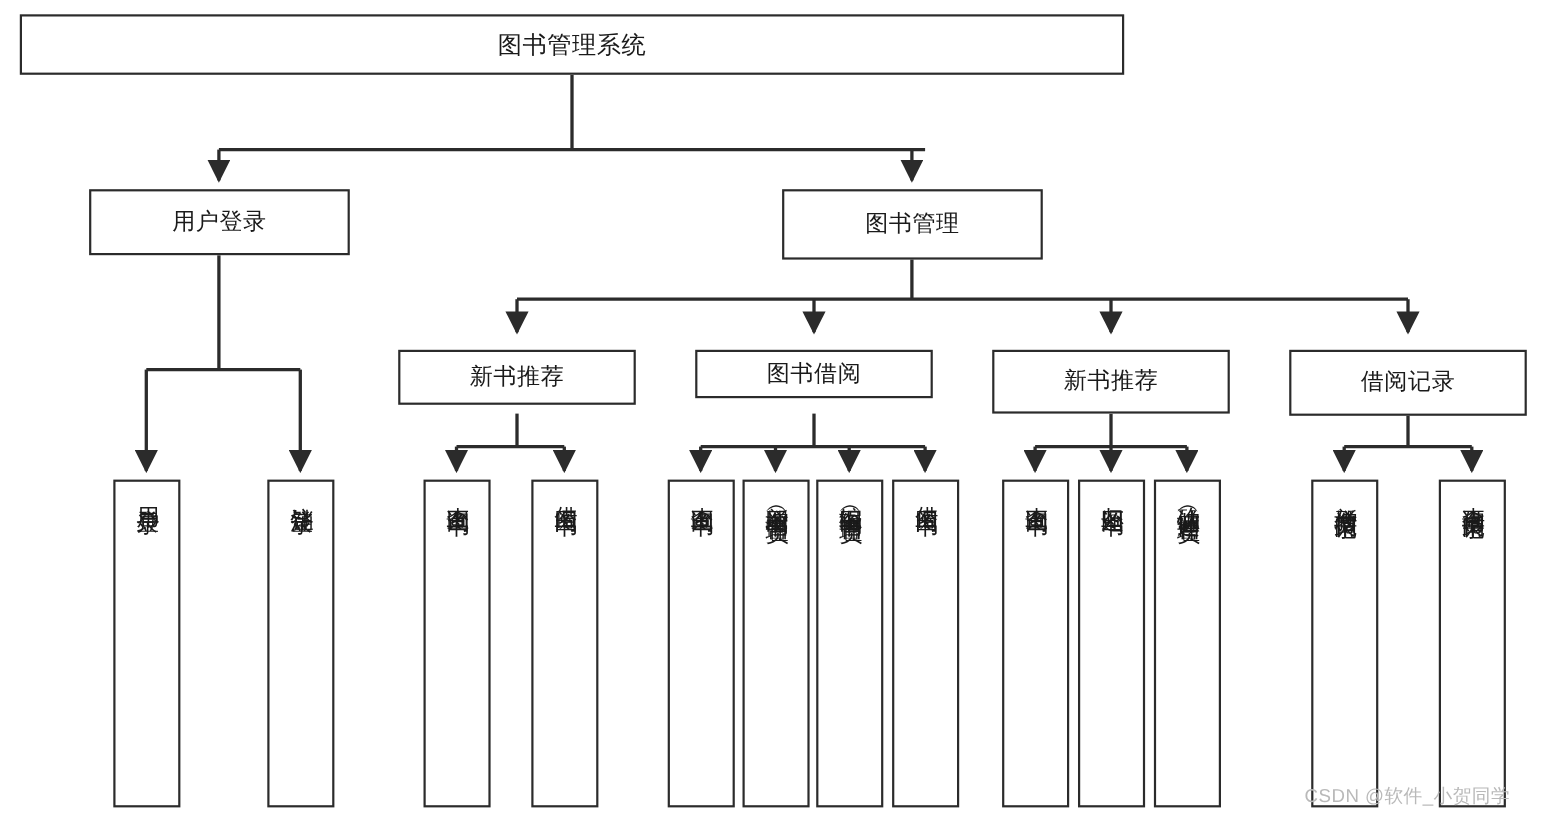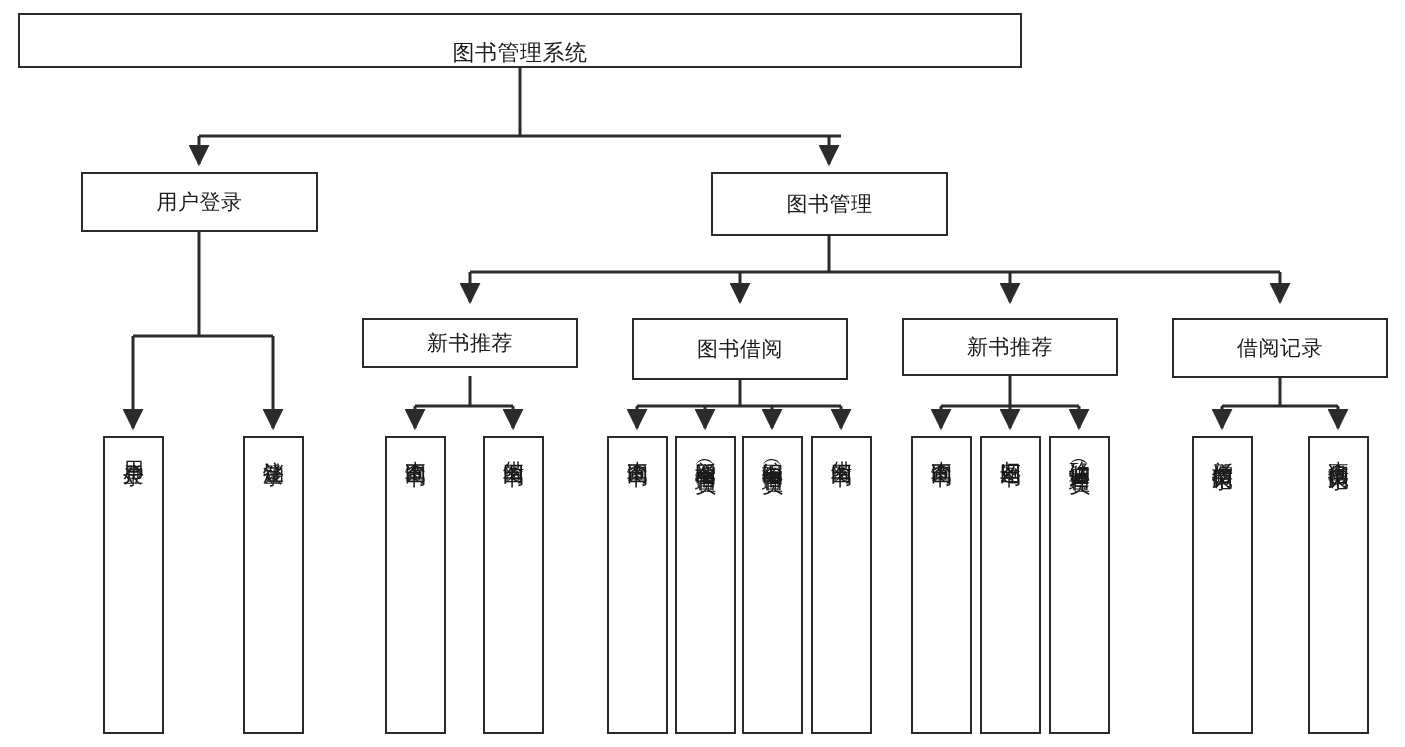--- a/index.html
+++ b/index.html
@@ -124,37 +124,37 @@
       <path d="M 1010 406 L 1010 428" marker-end="url(#arrow)"></path>
       <path d="M 1079 406 L 1079 428" marker-end="url(#arrow)"></path>
 
       <path d="M 1280 376 L 1280 406"></path>
       <path d="M 1222 406 L 1338 406"></path>
       <path d="M 1222 406 L 1222 428" marker-end="url(#arrow)"></path>
       <path d="M 1338 406 L 1338 428" marker-end="url(#arrow)"></path>
     </g>
   </svg>
 
-  <div class="node horiz level0" style="left:18px; top:13px; width:1004px; height:55px;align-items:flex-end;">
+  <div class="node horiz level0" style="left:18px; top:13px; width:1004px; height:55px;">
     <span class="label">图书管理系统</span>
   </div>
 
   <div class="node horiz level1" style="left:81px; top:172px; width:237px; height:60px;">
     <span class="label">用户登录</span>
   </div>
 
   <div class="node horiz level1" style="left:711px; top:172px; width:237px; height:64px;">
     <span class="label">图书管理</span>
   </div>
 
   <div class="node horiz level2" style="left:362px; top:318px; width:216px; height:50px;">
     <span class="label">新书推荐</span>
   </div>
 
-  <div class="node horiz level2" style="left:632px; top:318px; width:216px; height:62px;">
+  <div class="node horiz level2" style="left:632px; top:318px; width:216px; height:44px;">
     <span class="label">图书借阅</span>
   </div>
 
   <div class="node horiz level2" style="left:902px; top:318px; width:216px; height:58px;">
     <span class="label">新书推荐</span>
   </div>
 
   <div class="node horiz level2" style="left:1172px; top:318px; width:216px; height:60px;">
     <span class="label">借阅记录</span>
   </div>
@@ -204,14 +204,15 @@
   </div>
 
   <div class="node vert" style="left:1192px; top:436px; width:61px; height:298px;">
     <span class="label">新增借阅记录</span>
   </div>
 
   <div class="node vert" style="left:1308px; top:436px; width:61px; height:298px;">
     <span class="label">查询借阅记录</span>
   </div>
 
+  <div class="watermark">CSDN @软件_小贺同学</div>
 
 </div>
 
 </body></html>

